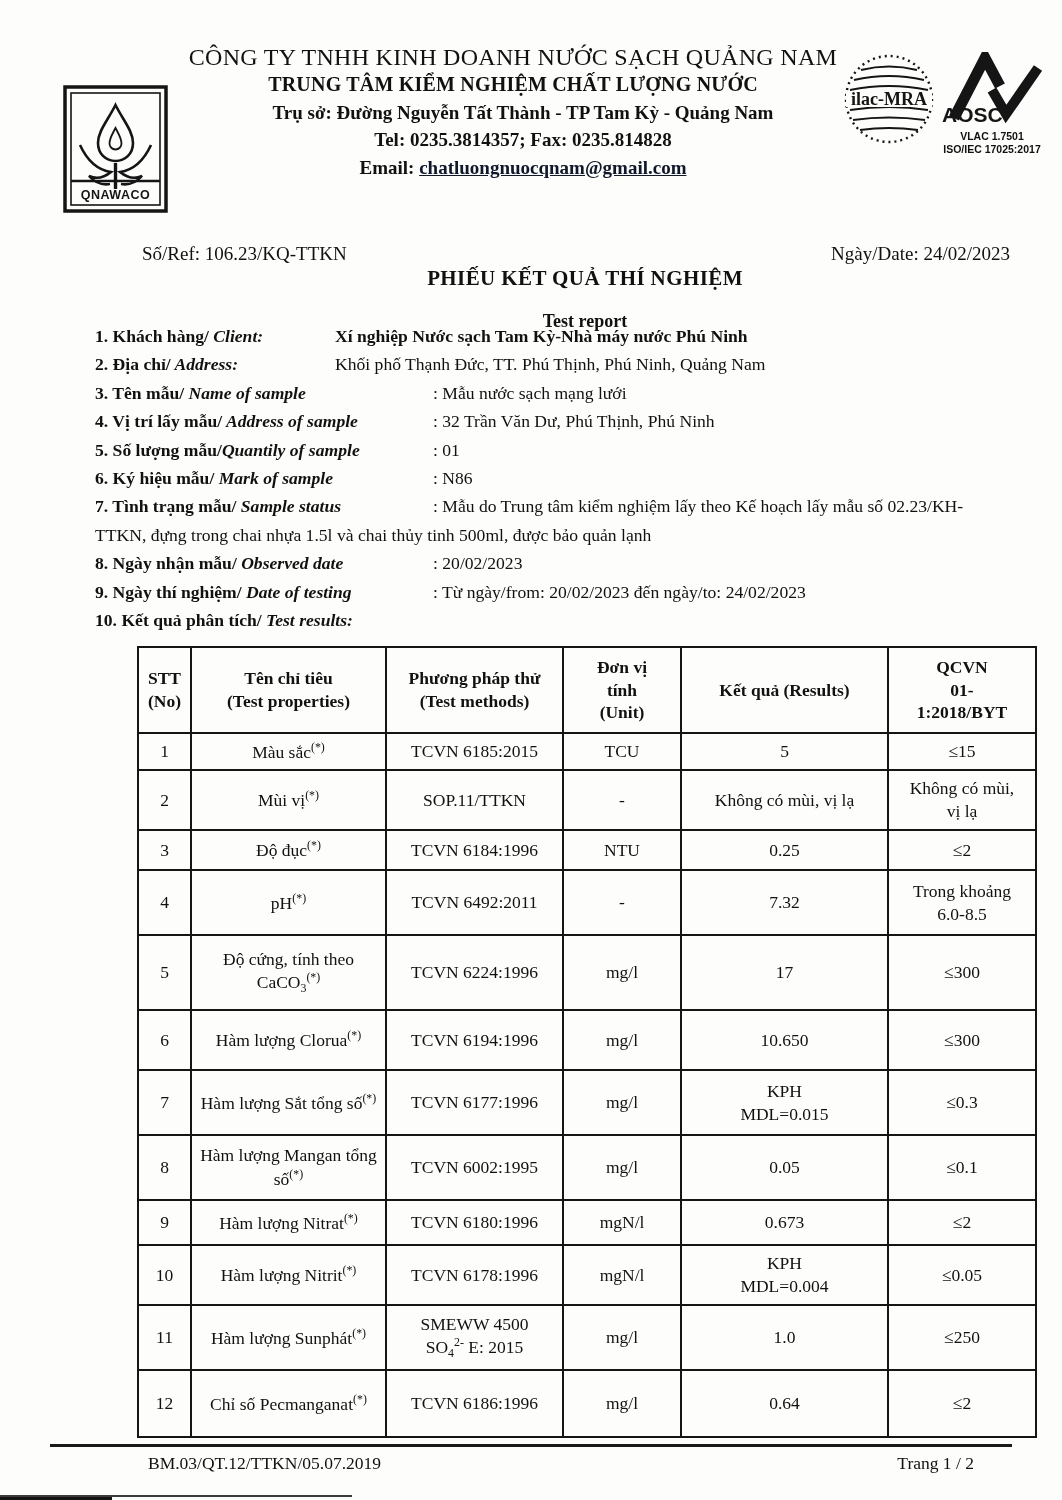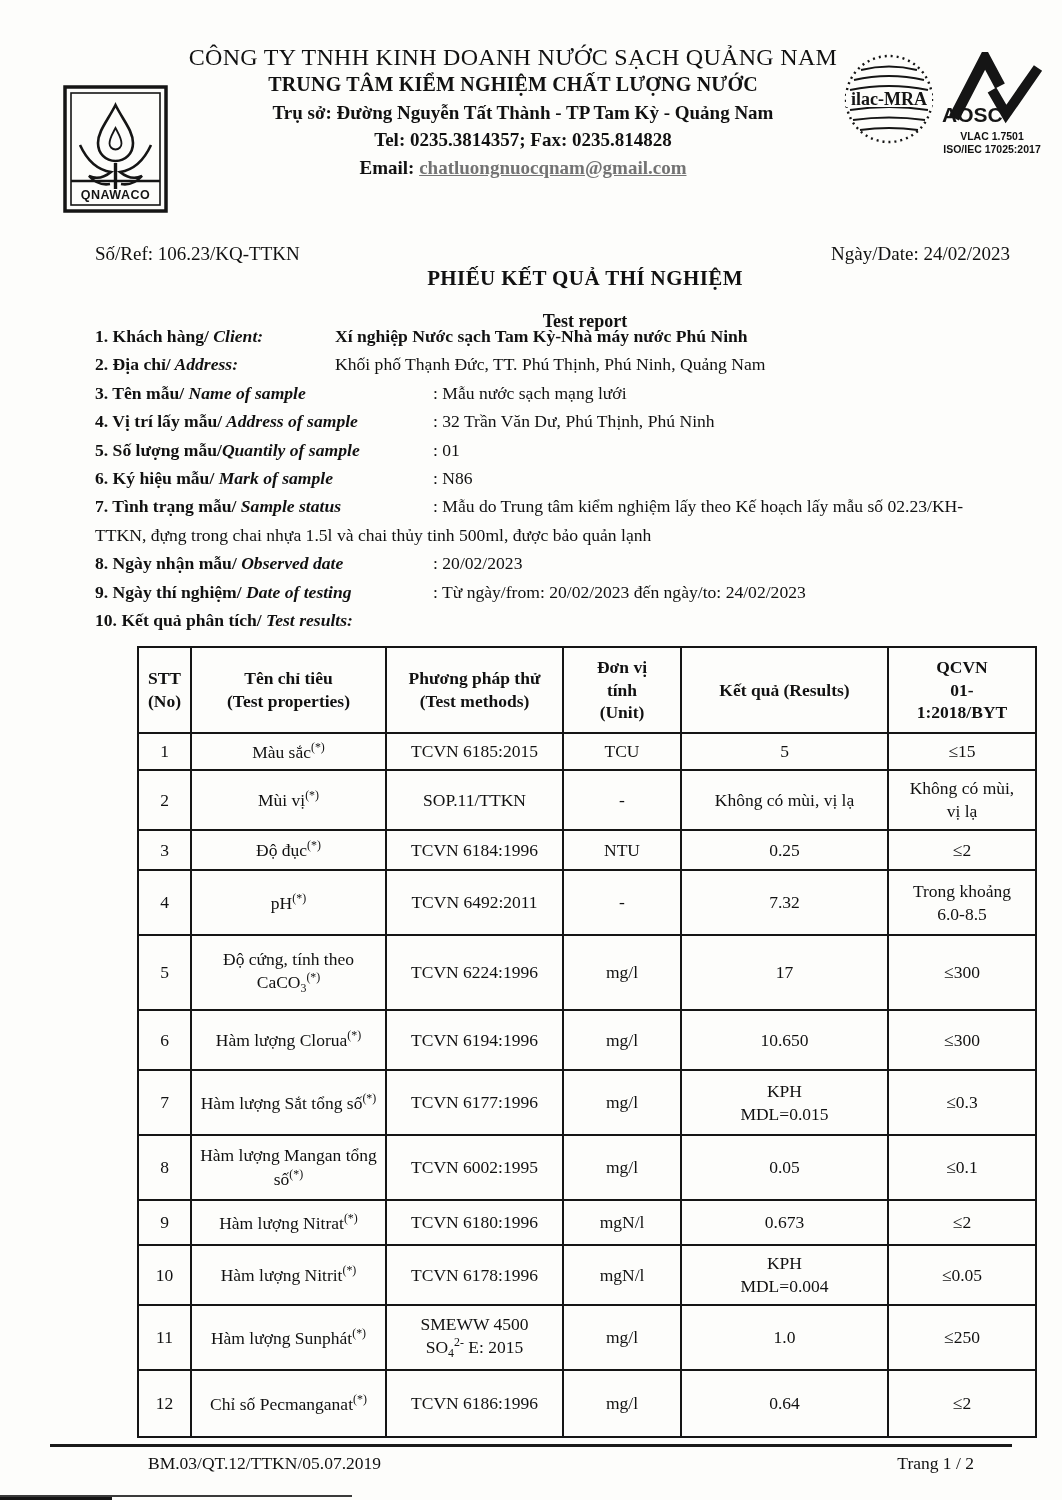--- a/index.html
+++ b/index.html
@@ -7,27 +7,27 @@
     position:relative;width:1062px;height:1500px;background:#fdfdfb;
     font-family:"Liberation Serif",serif;color:#111;overflow:hidden;
     margin:0 auto;
   }
   
   .seal{position:absolute;left:63px;top:85px;width:105px;height:128px;}
   .hdr-text{position:absolute;left:168px;top:44px;width:690px;text-align:center;line-height:27.4px;}
   .hdr-company{font-size:24px;letter-spacing:.3px;}
   .hdr-center{font-size:20px;font-weight:bold;letter-spacing:.2px;}
   .hdr-addr,.hdr-tel,.hdr-email{font-size:19px;font-weight:bold;padding-left:20px;}
-  .hdr-email a,.hdr-email .mail{text-decoration:underline;font-weight:bold;color:#737373;}
+  .hdr-email a,.hdr-email .mail{text-decoration:underline;font-weight:bold;color:#0f172a;}
   .ilac{position:absolute;left:843px;top:53px;width:92px;height:95px;}
   .aosc{position:absolute;left:938px;top:52px;width:108px;text-align:center;}
   .aosc-cert{font-size:10.5px;font-weight:bold;line-height:13px;font-family:"Liberation Sans",sans-serif;}
   
   .ref-row{position:absolute;top:243px;left:95px;right:52px;font-size:19px;}
-  .ref-no{float:left;}
+  .ref-no{float:left;margin-left:47px;}
   .ref-date{float:right;}
   .doc-title{position:absolute;top:266px;left:160px;width:850px;text-align:center;
              font-size:21px;font-weight:bold;letter-spacing:.4px;}
   .doc-subtitle{position:absolute;top:295px;left:160px;width:850px;text-align:center;
              font-size:18px;font-weight:bold;margin-top:16px;}
   
   .info{position:absolute;top:322px;left:95px;width:916px;font-size:17.6px;line-height:28.4px;}
   .info p{margin:0;}
   .info .lbl{font-weight:bold;display:inline-block;vertical-align:top;}
   .info .lbl-en{font-style:italic;}

